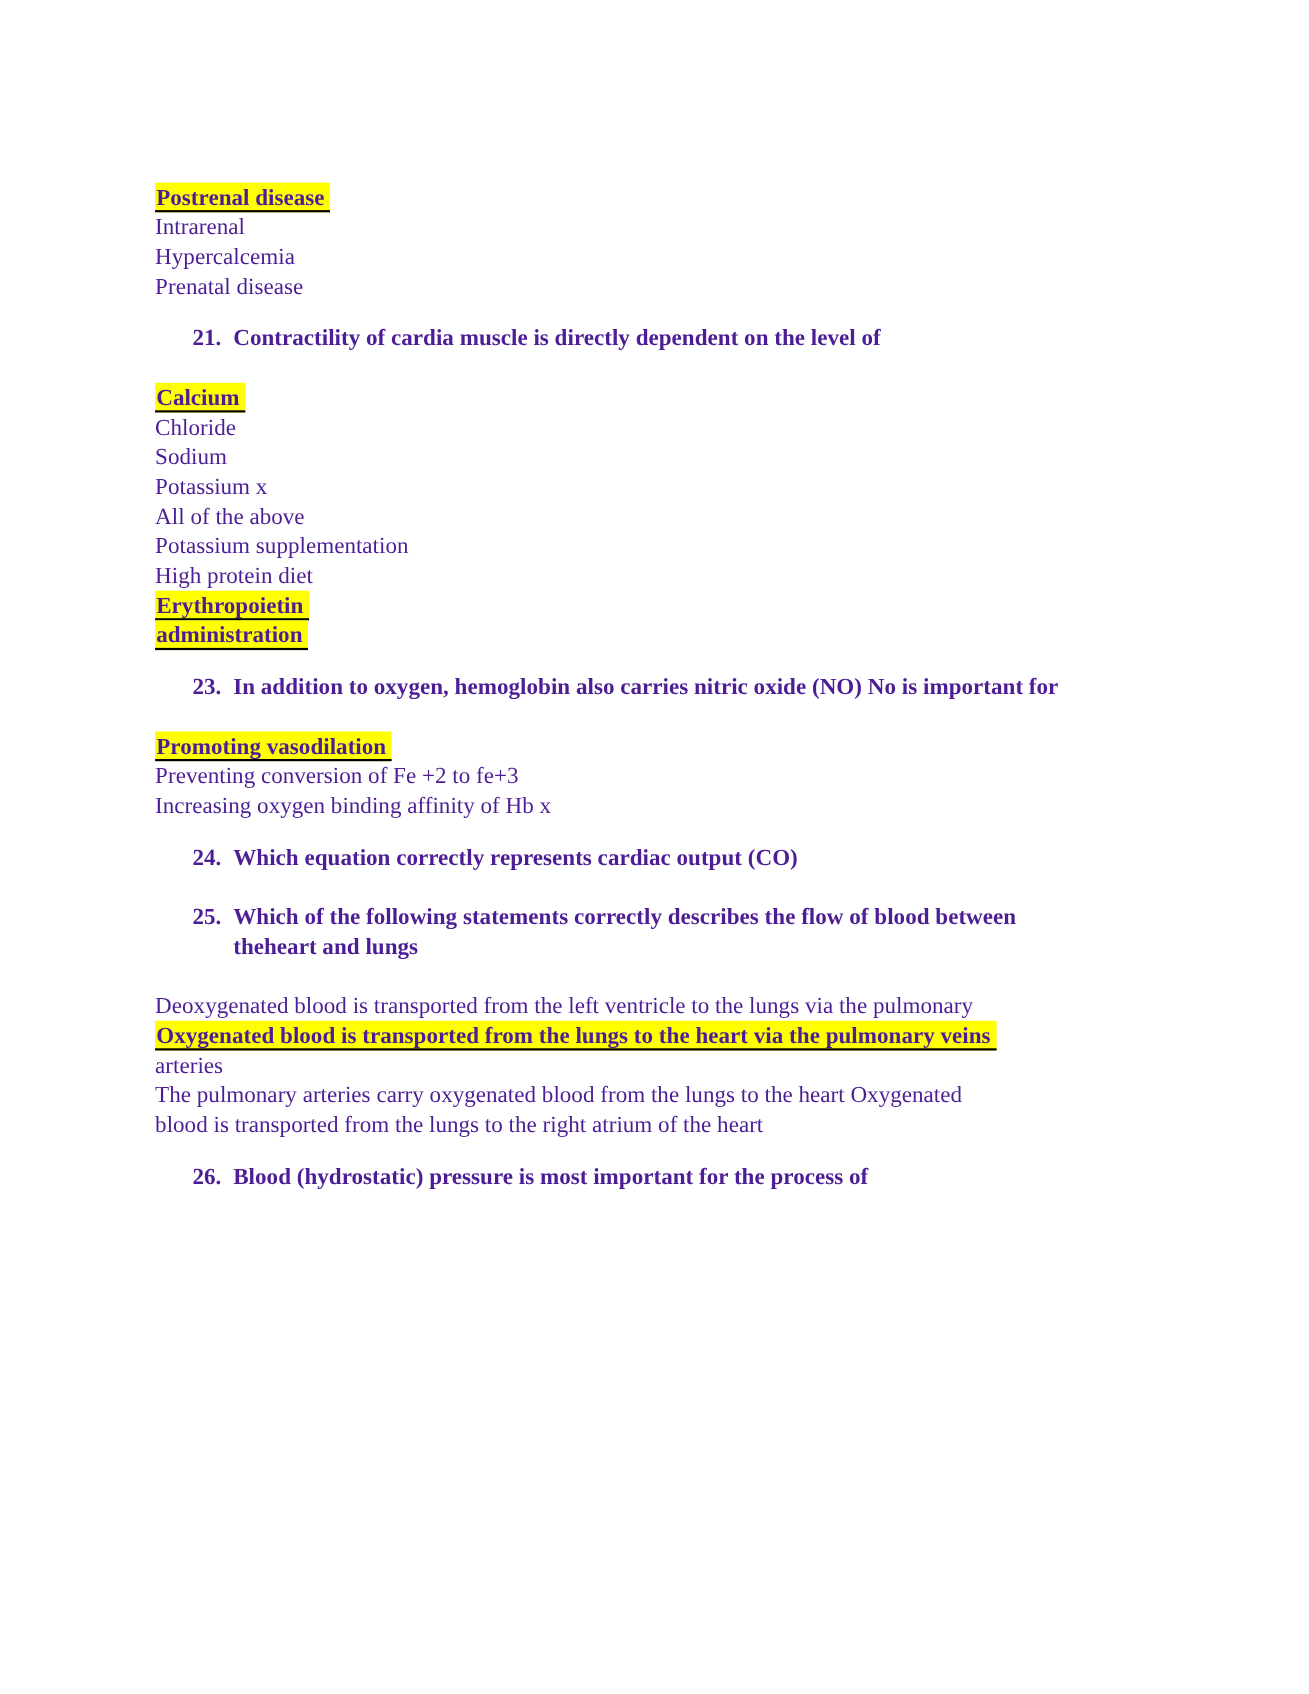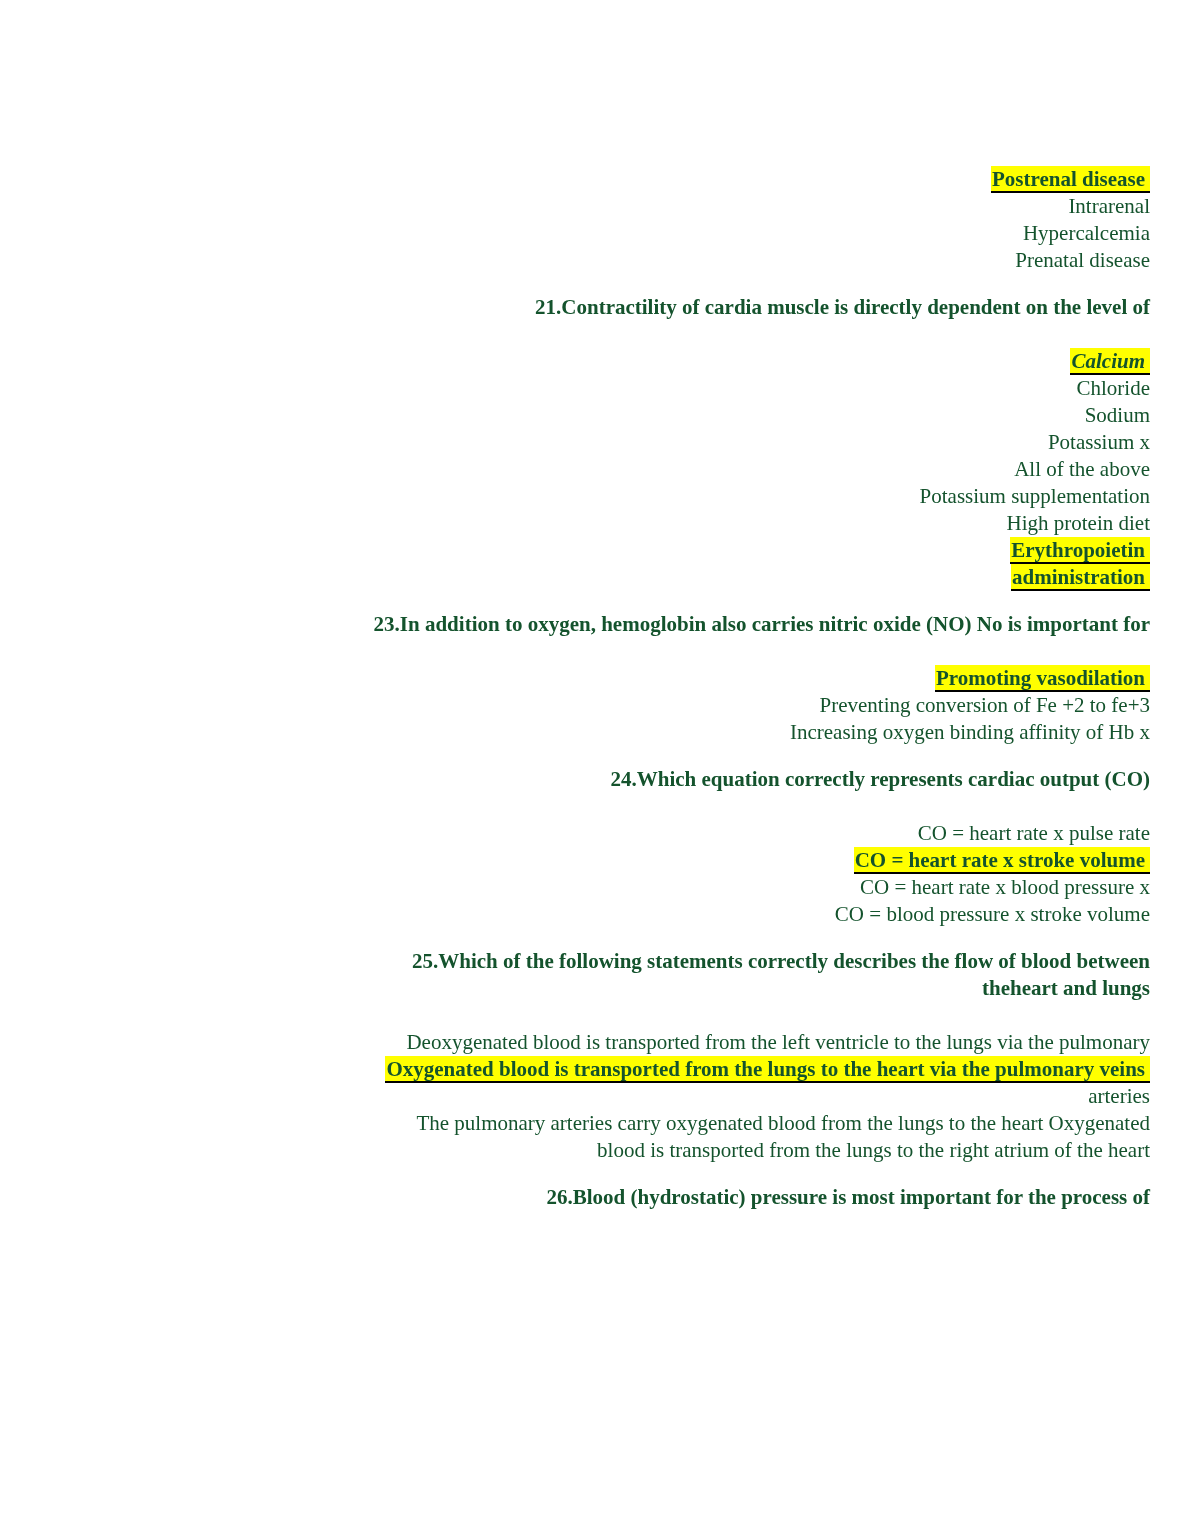--- a/index.html
+++ b/index.html
@@ -42,32 +42,32 @@
     min-width: 37px;
   }
   .qcont {
     padding-left: 37px;
   }
 </style>
 </head>
 <body>
 
 <div class="sheet" style="background: rgb(255, 255, 255);">
-  <div class="content" id="content" style="color: #14532d; text-align: right;">
+  <div class="content" id="content" style="color: #4c1d95;">
       <div class="opts">
         <div class="line"><span class="hl" style="background: rgb(255, 255, 0);">Postrenal disease</span></div>
         <div class="line"><span>Intrarenal</span></div>
         <div class="line"><span>Hypercalcemia</span></div>
         <div class="line"><span>Prenatal disease</span></div>
       </div>
       <div class="question">
         <div class="line"><span class="qnum">21.</span><span>Contractility of cardia muscle is directly dependent on the level of</span></div>
       </div>
       <div class="opts">
-        <div class="line"><span class="hl" style="background: rgb(255, 255, 0); font-style: italic;">Calcium</span></div>
+        <div class="line"><span class="hl" style="background: rgb(255, 255, 0);">Calcium</span></div>
         <div class="line"><span>Chloride</span></div>
         <div class="line"><span>Sodium</span></div>
         <div class="line"><span>Potassium x</span></div>
       </div>
       <div class="opts">
         <div class="line"><span>All of the above</span></div>
         <div class="line"><span>Potassium supplementation</span></div>
         <div class="line"><span>High protein diet</span></div>
         <div class="line"><span class="hl" style="background: rgb(255, 255, 0);">Erythropoietin</span></div>
         <div class="line"><span class="hl" style="background: rgb(255, 255, 0); margin-top: 45px;">administration</span></div>
@@ -76,26 +76,20 @@
         <div class="line"><span class="qnum">23.</span><span>In addition to oxygen, hemoglobin also carries nitric oxide (NO) No is important for</span></div>
       </div>
       <div class="opts">
         <div class="line"><span class="hl" style="background: rgb(255, 255, 0);">Promoting vasodilation</span></div>
         <div class="line"><span>Preventing conversion of Fe +2 to fe+3</span></div>
         <div class="line"><span>Increasing oxygen binding affinity of Hb x</span></div>
       </div>
       <div class="question">
         <div class="line"><span class="qnum">24.</span><span>Which equation correctly represents cardiac output (CO)</span></div>
       </div>
-      <div class="opts">
-        <div class="line"><span>CO = heart rate x pulse rate</span></div>
-        <div class="line"><span class="hl" style="background: rgb(255, 255, 0);">CO = heart rate x stroke volume</span></div>
-        <div class="line"><span>CO = heart rate x blood pressure x</span></div>
-        <div class="line"><span>CO = blood pressure x stroke volume</span></div>
-      </div>
       <div class="question">
         <div class="line"><span class="qnum">25.</span><span>Which of the following statements correctly describes the flow of blood between</span></div>
         <div class="line qcont"><span>theheart and lungs</span></div>
       </div>
       <div class="opts">
         <div class="line"><span>Deoxygenated blood is transported from the left ventricle to the lungs via the pulmonary</span></div>
         <div class="line"><span class="hl" style="background: rgb(255, 255, 0);">Oxygenated blood is transported from the lungs to the heart via the pulmonary veins</span></div>
         <div class="line"><span>arteries</span></div>
         <div class="line"><span>The pulmonary arteries carry oxygenated blood from the lungs to the heart Oxygenated</span></div>
         <div class="line"><span>blood is transported from the lungs to the right atrium of the heart</span></div>

